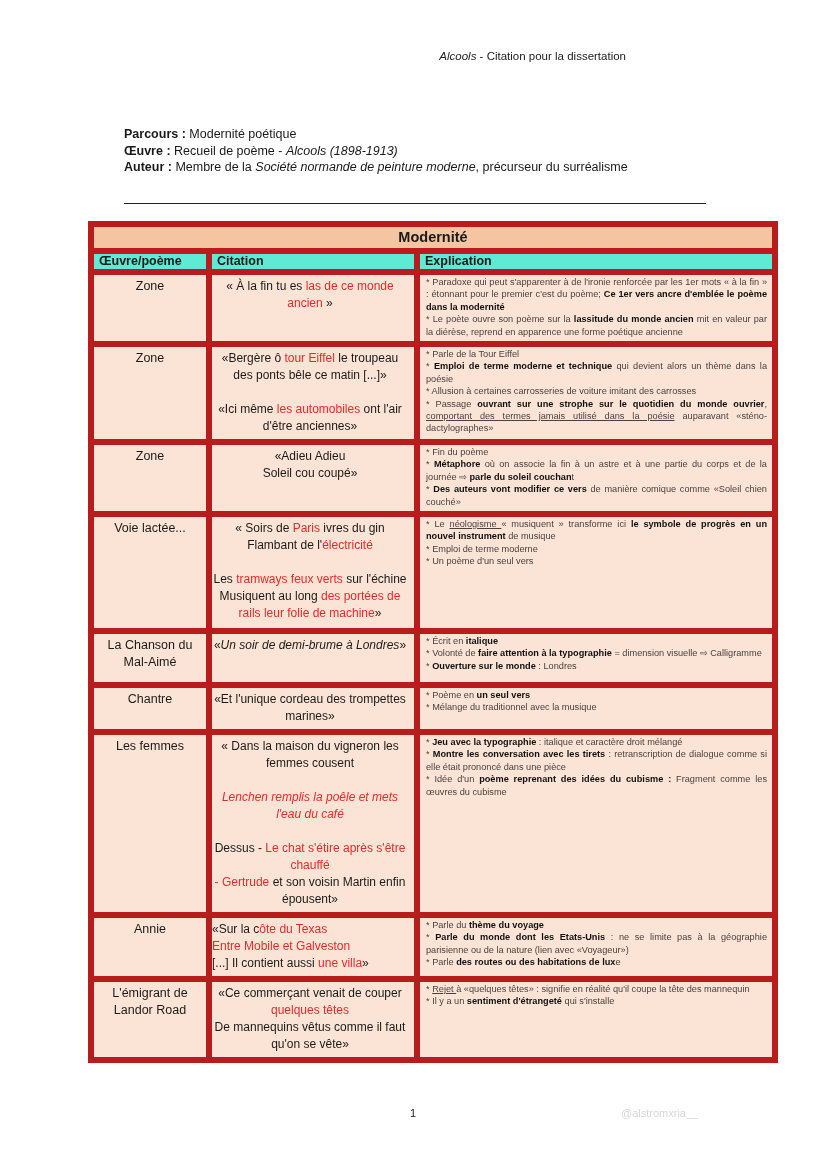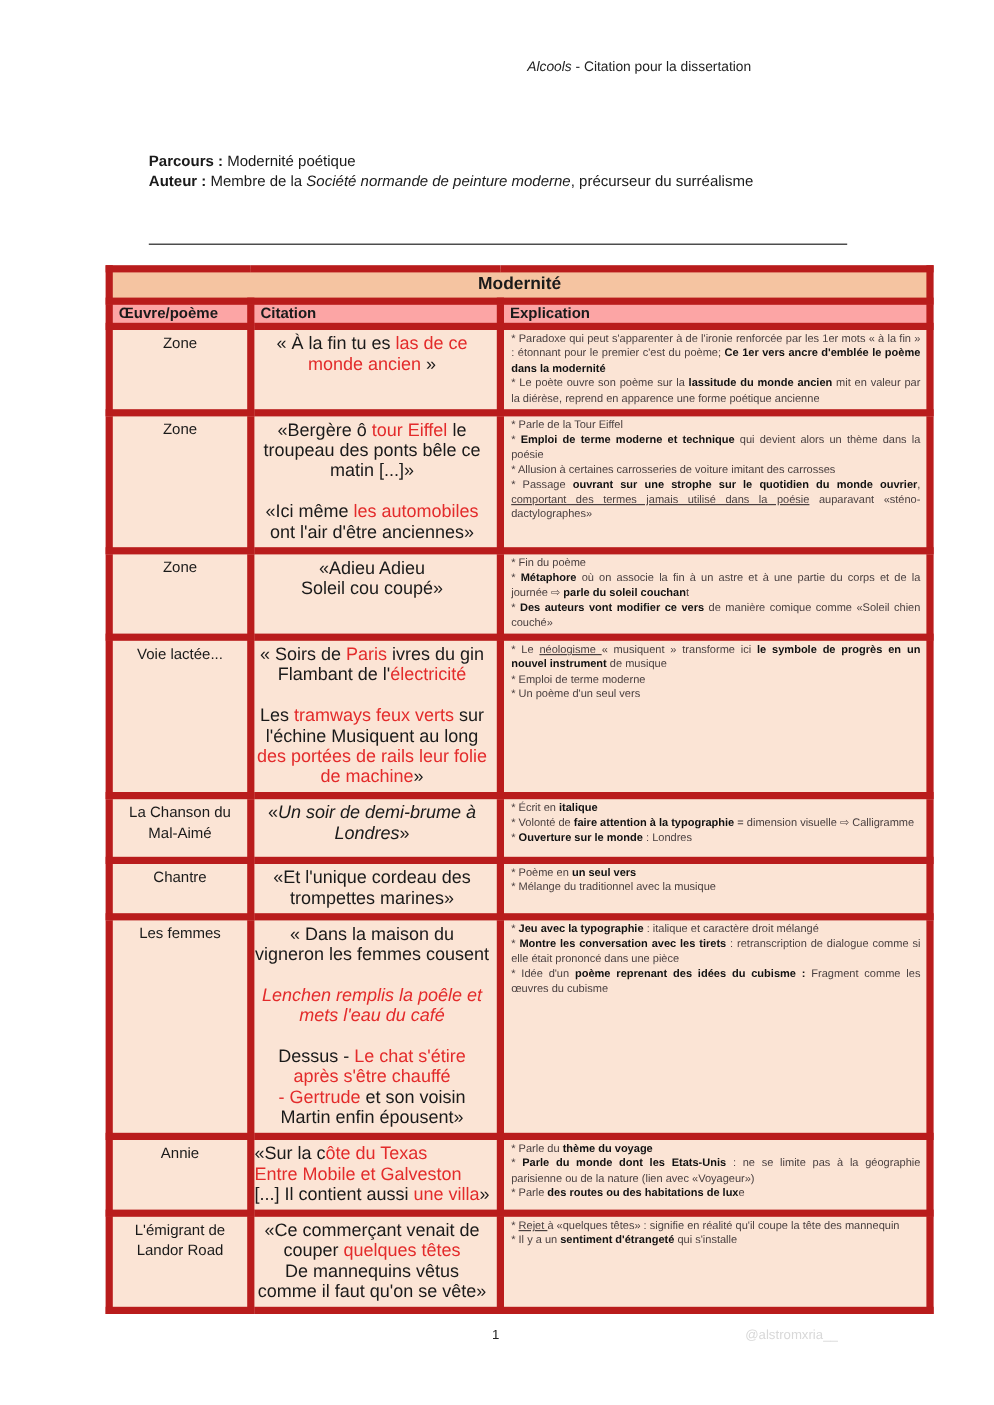--- a/index.html
+++ b/index.html
@@ -9,43 +9,44 @@
   .running-header { position: absolute; top: 50px; right: 126px; font-size: 11.5px; color: #222; }
   .running-header i { font-style: italic; }
   .doc-title { position: absolute; top: 101px; left: 0; width: 828px; text-align: center; font-size: 13.5px; font-weight: bold; text-decoration: underline; }
   .meta { position: absolute; top: 126px; left: 124px; font-size: 12.5px; line-height: 16.5px; }
   .meta b { font-weight: bold; }
   .rule { position: absolute; top: 203px; left: 124px; width: 582px; height: 1px; background: #222; }
 
   table.mod { position: absolute; top: 221px; left: 88px; width: 684px; border-collapse: collapse; table-layout: fixed; }
   table.mod td, table.mod th { border: 6px solid #b91c1c; vertical-align: top; }
   .t-banner { background: #f5c4a1; text-align: center; font-size: 14.5px; font-weight: bold; height: 22px; line-height: 21px; }
-  .t-head th { background: #fca5a5; font-size: 12.5px; font-weight: bold; text-align: left; padding: 0 5px; height: 16px; line-height: 15px; }
+  .t-head th { background: #5eead4; font-size: 12.5px; font-weight: bold; text-align: left; padding: 0 5px; height: 16px; line-height: 15px; }
   .t-row td { background: #fbe4d5; }
   .c-poem { font-size: 12.5px; text-align: center; padding: 3px 4px 0 4px; line-height: 16.5px; }
-  .c-cit { font-size: 15px; text-align: center; padding: 3px 6px 4px 0; line-height: 17px; }
+  .c-cit { font-size: 12px; text-align: center; padding: 3px 6px 4px 0; line-height: 17px; }
   .c-cit.left { text-align: left; }
   .c-exp { font-size: 9.2px; text-align: justify; padding: 1px 5px 3px 6px; line-height: 12.4px; color: #4a4040; margin-left: 33px; }
   .c-exp b { color: #111; font-weight: bold; }
   .c-exp u { text-decoration: underline; }
   .red { color: #e32b2b; }
   .gap { display: block; height: 17px; }
   .line { display: block; }
   .footer-page { position: absolute; top: 1107px; left: 410px; font-size: 11px; color: #222; }
   .footer-handle { position: absolute; top: 1107px; left: 621px; font-size: 11px; color: #d8d8d8; }
 </style>
 </head>
 <body>
 
 <div class="page">
   <div class="running-header"><i>Alcools</i><span> - Citation pour la dissertation</span></div>
 
 
   <div class="meta">
     <div><b>Parcours :</b><span> Modernité poétique</span></div>
+    <div><b>Œuvre :</b><span> Recueil de poème - </span><i>Alcools (1898-1913)</i></div>
     <div><b>Auteur :</b><span> Membre de la </span><i>Société normande de peinture moderne</i><span>, précurseur du surréalisme</span></div>
   </div>
 
   <div class="rule"></div>
 
   <table class="mod">
     <colgroup>
         <col style="width:118px">
         <col style="width:208px">
         <col style="width:358px">

